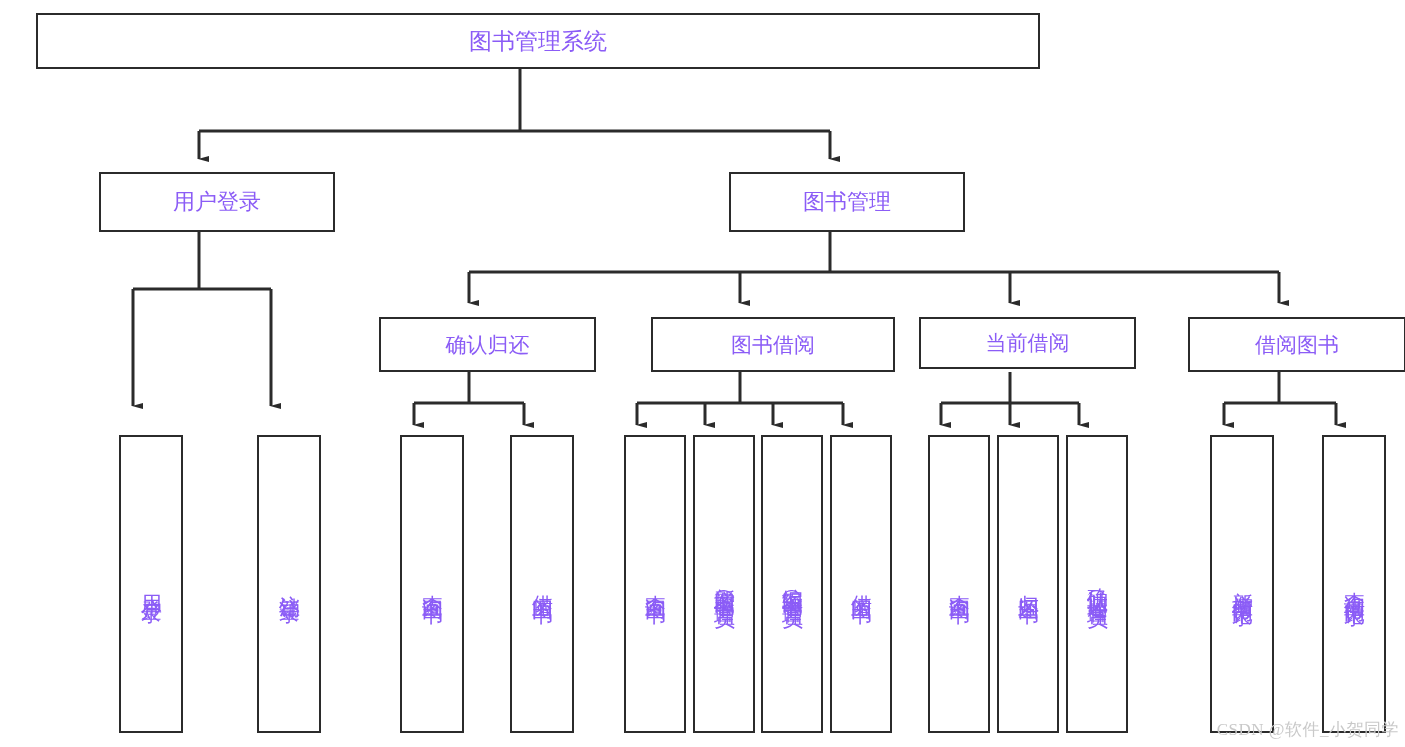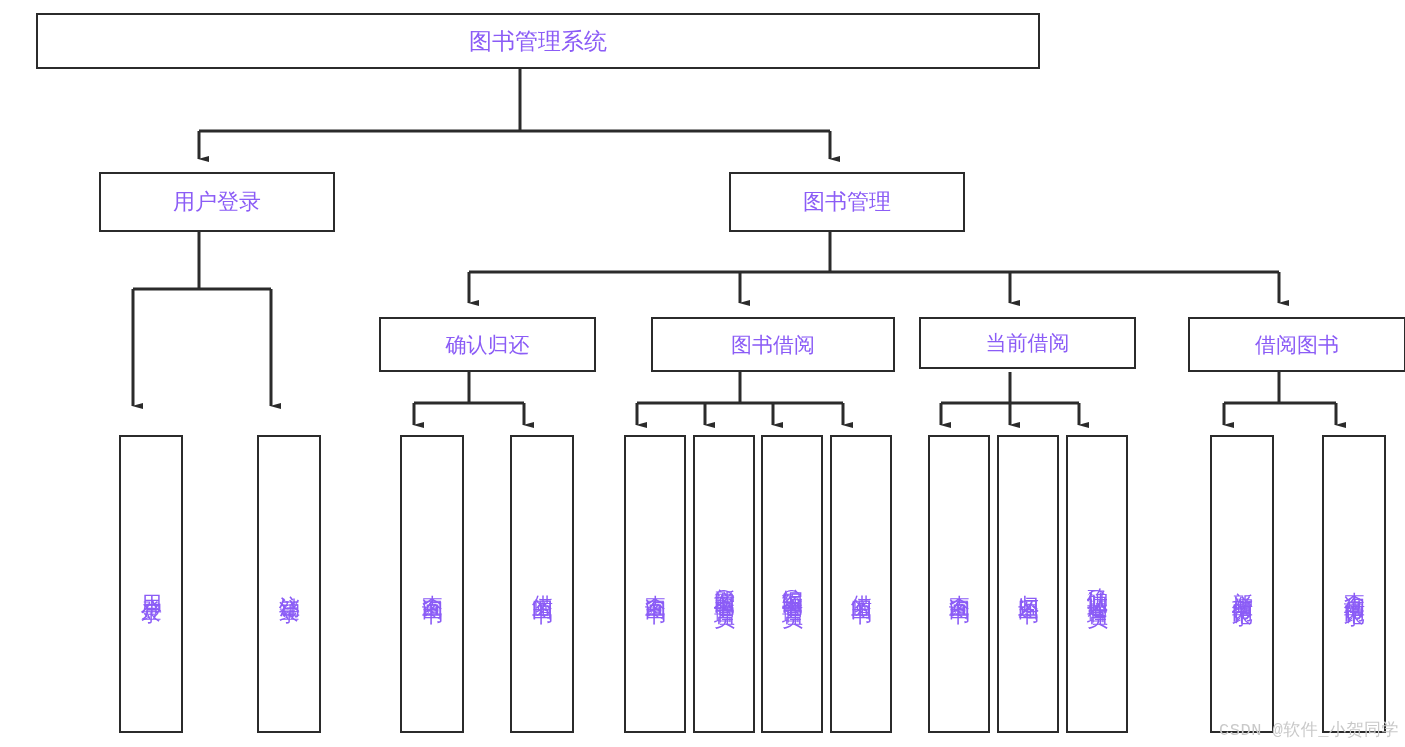--- a/index.html
+++ b/index.html
@@ -61,21 +61,21 @@
     text-align: center;
   }
   .watermark {
     position: absolute;
     right: 6px;
     bottom: 6px;
     font-size: 17px;
     color: #c9c9c9;
     letter-spacing: 0.5px;
     white-space: nowrap;
-    font-family: Liberation Mono, monospace;
+    font-family: Liberation Serif, serif;
   }
 </style>
 </head>
 <body>
 
 <div id="canvas">
 
   <svg class="wires" viewBox="0 0 1405 747">
     <defs>
       <marker id="arrow" markerWidth="10" markerHeight="12" refX="3" refY="10" orient="auto" markerUnits="userSpaceOnUse">

